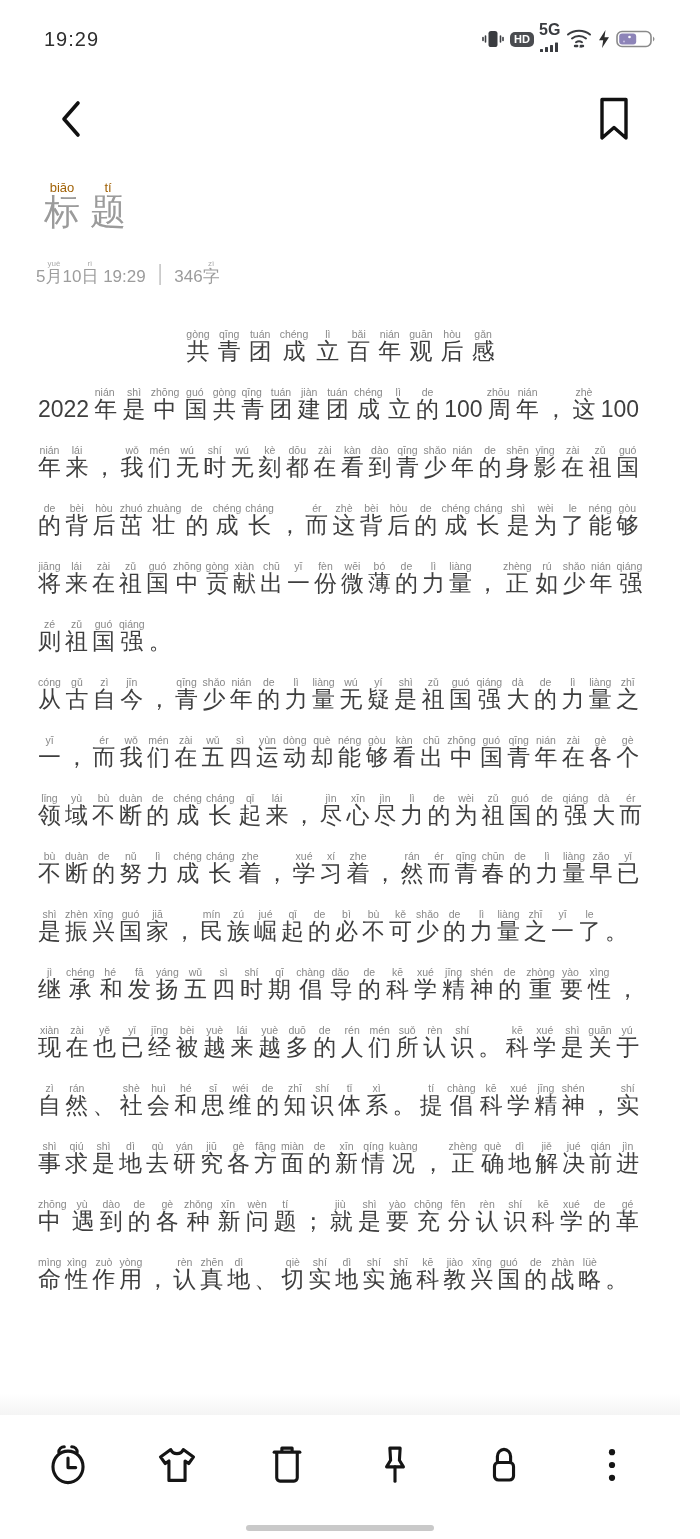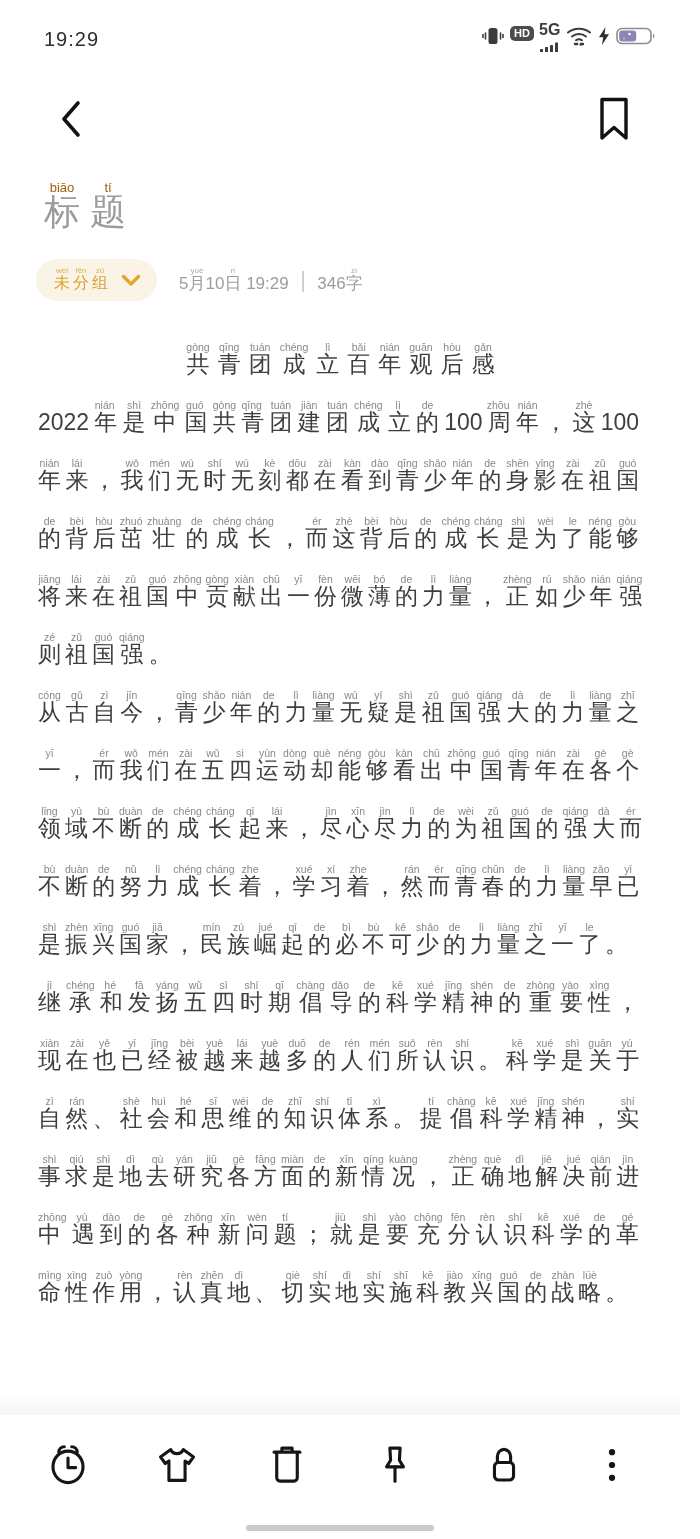--- a/index.html
+++ b/index.html
@@ -3,21 +3,21 @@
 <meta charset="utf-8">
 <style>
   html,body{margin:0;padding:0;background:#fff;}
   .phone{position:relative;width:680px;height:1539px;background:#ffffff;overflow:hidden;
          font-family:"Liberation Sans","DejaVu Sans",sans-serif;color:#3e3e3e;}
 
   
   .status-bar{display:flex;justify-content:space-between;align-items:center;
               padding:18px 24px 0 44px;height:42px;}
   .status-time{font-size:20px;color:#2e2e2e;letter-spacing:1px;}
-  .status-icons{display:flex;align-items:flex-start;gap:5px;}
+  .status-icons{display:flex;align-items:center;gap:5px;}
   .hd-badge{background:#4a4c50;color:#fff;font-size:11px;font-weight:bold;
             border-radius:5px;padding:2px 4px;line-height:1;}
   .net-label{font-size:16px;color:#3a3c40;font-weight:bold;line-height:1;transform:translateY(-4px);}
 
   
   .nav-bar{display:flex;justify-content:space-between;align-items:center;padding:30px 42px 0 50px;}
 
   
   .note-title{padding:40px 0 0 44px;font-size:36px;color:#9b9b9b;}
   .note-title rt{font-size:13px;color:#a16207;letter-spacing:0;}
@@ -119,28 +119,20 @@
         <svg width="36" height="46" viewBox="0 0 36 46" fill="none" stroke="#111" stroke-width="3.4" stroke-linejoin="round">
           <path d="M6 3.5 H30 V42 L18 31.5 L6 42 Z"></path>
         </svg>
       </span>
     </button>
   </div>
 
   <div class="note-title"><ruby>标<rt>biāo</rt></ruby><ruby>题<rt>tí</rt></ruby></div>
 
   <div class="meta-row">
-    <button class="group-pill">
-      <span class="g-text"><ruby>未<rt>wèi</rt></ruby><ruby>分<rt>fēn</rt></ruby><ruby>组<rt>zǔ</rt></ruby></span>
-      <span>
-        <svg width="20" height="13" viewBox="0 0 20 13" fill="none" stroke="#e0a82e" stroke-width="3.4" stroke-linecap="round" stroke-linejoin="round">
-          <path d="M2.5 2.5 L10 10 L17.5 2.5"></path>
-        </svg>
-      </span>
-    </button>
     <span class="meta-date">
       <span><ruby class="num">5<rt>&nbsp;</rt></ruby><ruby>月<rt>yuè</rt></ruby><ruby class="num">10<rt>&nbsp;</rt></ruby><ruby>日<rt>rì</rt></ruby><ruby class="punct">&nbsp;<rt>&nbsp;</rt></ruby><ruby class="num">19:29<rt>&nbsp;</rt></ruby></span>
       <span class="meta-sep">|</span>
       <span><ruby class="num">346<rt>&nbsp;</rt></ruby><ruby>字<rt>zì</rt></ruby></span>
     </span>
   </div>
 
   <div class="note-body">
     <div class="line heading"><ruby>共<rt>gòng</rt></ruby><ruby>青<rt>qīng</rt></ruby><ruby>团<rt>tuán</rt></ruby><ruby>成<rt>chéng</rt></ruby><ruby>立<rt>lì</rt></ruby><ruby>百<rt>bǎi</rt></ruby><ruby>年<rt>nián</rt></ruby><ruby>观<rt>guān</rt></ruby><ruby>后<rt>hòu</rt></ruby><ruby>感<rt>gǎn</rt></ruby></div>
     <div class="line para"><ruby class="num">2022<rt>&nbsp;</rt></ruby><ruby>年<rt>nián</rt></ruby><ruby>是<rt>shì</rt></ruby><ruby>中<rt>zhōng</rt></ruby><ruby>国<rt>guó</rt></ruby><ruby>共<rt>gòng</rt></ruby><ruby>青<rt>qīng</rt></ruby><ruby>团<rt>tuán</rt></ruby><ruby>建<rt>jiàn</rt></ruby><ruby>团<rt>tuán</rt></ruby><ruby>成<rt>chéng</rt></ruby><ruby>立<rt>lì</rt></ruby><ruby>的<rt>de</rt></ruby><ruby class="num">100<rt>&nbsp;</rt></ruby><ruby>周<rt>zhōu</rt></ruby><ruby>年<rt>nián</rt></ruby><ruby class="punct">，<rt>&nbsp;</rt></ruby><ruby>这<rt>zhè</rt></ruby><ruby class="num">100<rt>&nbsp;</rt></ruby><ruby>年<rt>nián</rt></ruby><ruby>来<rt>lái</rt></ruby><ruby class="punct">，<rt>&nbsp;</rt></ruby><ruby>我<rt>wǒ</rt></ruby><ruby>们<rt>mén</rt></ruby><ruby>无<rt>wú</rt></ruby><ruby>时<rt>shí</rt></ruby><ruby>无<rt>wú</rt></ruby><ruby>刻<rt>kè</rt></ruby><ruby>都<rt>dōu</rt></ruby><ruby>在<rt>zài</rt></ruby><ruby>看<rt>kàn</rt></ruby><ruby>到<rt>dào</rt></ruby><ruby>青<rt>qīng</rt></ruby><ruby>少<rt>shǎo</rt></ruby><ruby>年<rt>nián</rt></ruby><ruby>的<rt>de</rt></ruby><ruby>身<rt>shēn</rt></ruby><ruby>影<rt>yǐng</rt></ruby><ruby>在<rt>zài</rt></ruby><ruby>祖<rt>zǔ</rt></ruby><ruby>国<rt>guó</rt></ruby><ruby>的<rt>de</rt></ruby><ruby>背<rt>bèi</rt></ruby><ruby>后<rt>hòu</rt></ruby><ruby>茁<rt>zhuó</rt></ruby><ruby>壮<rt>zhuàng</rt></ruby><ruby>的<rt>de</rt></ruby><ruby>成<rt>chéng</rt></ruby><ruby>长<rt>cháng</rt></ruby><ruby class="punct">，<rt>&nbsp;</rt></ruby><ruby>而<rt>ér</rt></ruby><ruby>这<rt>zhè</rt></ruby><ruby>背<rt>bèi</rt></ruby><ruby>后<rt>hòu</rt></ruby><ruby>的<rt>de</rt></ruby><ruby>成<rt>chéng</rt></ruby><ruby>长<rt>cháng</rt></ruby><ruby>是<rt>shì</rt></ruby><ruby>为<rt>wèi</rt></ruby><ruby>了<rt>le</rt></ruby><ruby>能<rt>néng</rt></ruby><ruby>够<rt>gòu</rt></ruby><ruby>将<rt>jiāng</rt></ruby><ruby>来<rt>lái</rt></ruby><ruby>在<rt>zài</rt></ruby><ruby>祖<rt>zǔ</rt></ruby><ruby>国<rt>guó</rt></ruby><ruby>中<rt>zhōng</rt></ruby><ruby>贡<rt>gòng</rt></ruby><ruby>献<rt>xiàn</rt></ruby><ruby>出<rt>chū</rt></ruby><ruby>一<rt>yī</rt></ruby><ruby>份<rt>fèn</rt></ruby><ruby>微<rt>wēi</rt></ruby><ruby>薄<rt>bó</rt></ruby><ruby>的<rt>de</rt></ruby><ruby>力<rt>lì</rt></ruby><ruby>量<rt>liàng</rt></ruby><ruby class="punct">，<rt>&nbsp;</rt></ruby><ruby>正<rt>zhèng</rt></ruby><ruby>如<rt>rú</rt></ruby><ruby>少<rt>shǎo</rt></ruby><ruby>年<rt>nián</rt></ruby><ruby>强<rt>qiáng</rt></ruby><ruby>则<rt>zé</rt></ruby><ruby>祖<rt>zǔ</rt></ruby><ruby>国<rt>guó</rt></ruby><ruby>强<rt>qiáng</rt></ruby><ruby class="punct">。<rt>&nbsp;</rt></ruby></div>

